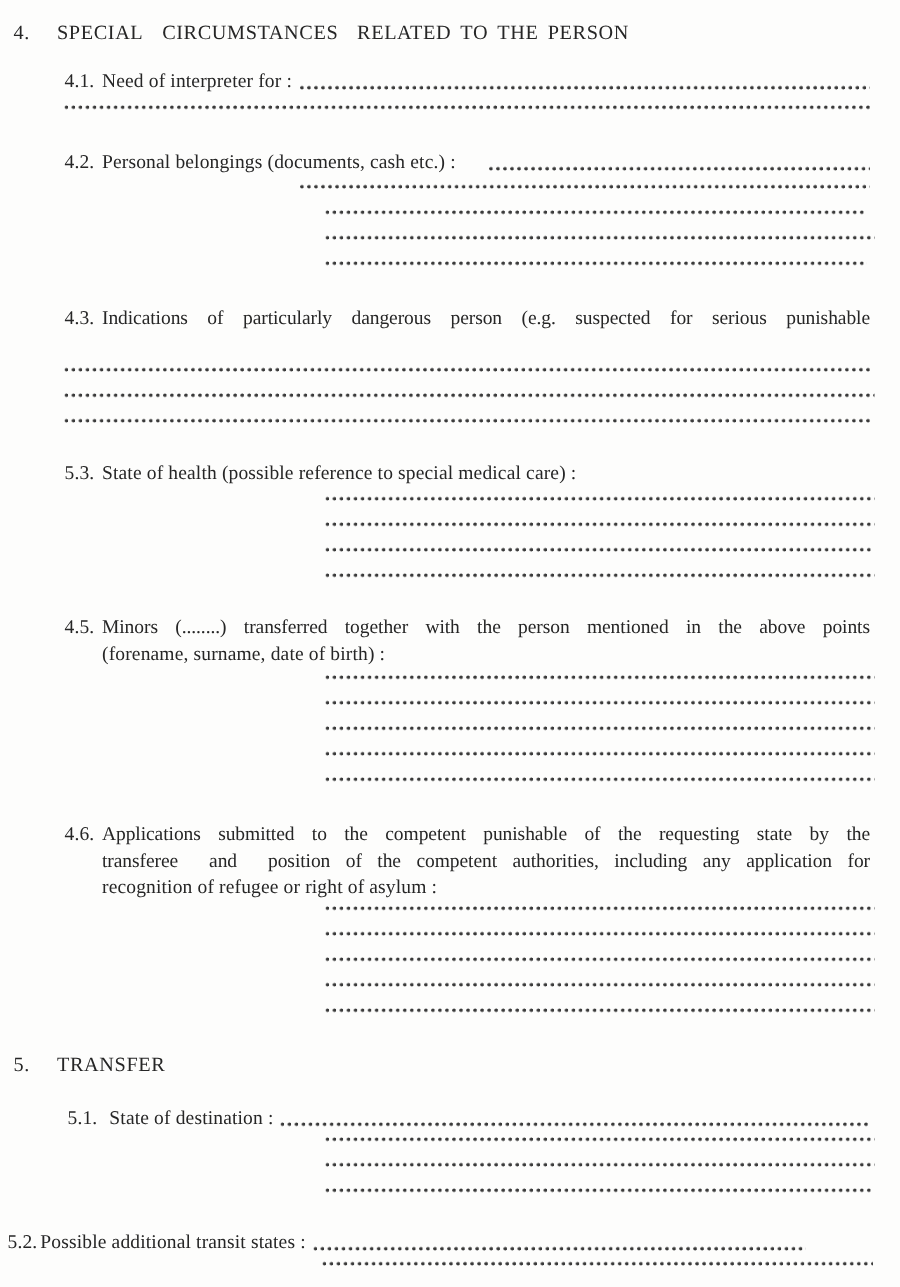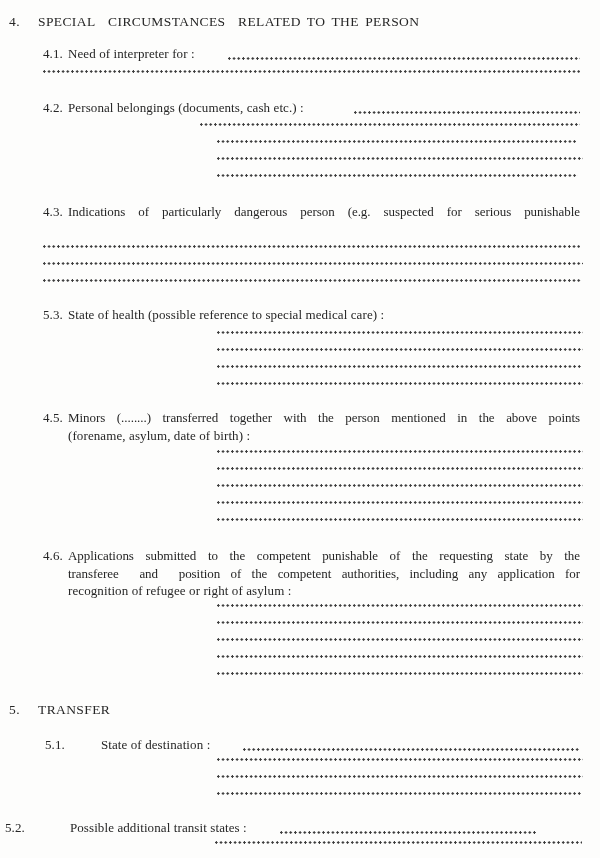--- a/index.html
+++ b/index.html
@@ -22,21 +22,21 @@
     text-align:justify;
     text-align-last:justify;
     -moz-text-align-last:justify;
     letter-spacing:-0.05px;
   }
   .hdr{
     font-size:13.5px;
     word-spacing:2.5px;
     letter-spacing:0.4px;
   }
-  .row{display:flex;gap:28px;}
+  .row{display:flex;}
   .leader{
     flex:1 1 auto;
     align-self:flex-end;
     height:3px;
     margin:0 0 2px 5px;
     background-image:radial-gradient(circle at 1.3px 1.5px,#3a3a3a 1px,rgba(0,0,0,0) 1.35px);
     background-size:4.7px 3px;
     background-repeat:repeat-x;
   }
   .dotline{
@@ -80,21 +80,21 @@
 
   <div class="abs t" style="top:306px;left:43px">5.3.</div>
   <div class="abs t" style="top:306px;left:68px">State of health (possible reference to special medical care) :</div>
   <div class="dotline" style="top:331px;left:217px;width:366px"></div>
   <div class="dotline" style="top:348px;left:217px;width:366px"></div>
   <div class="dotline" style="top:365px;left:217px;width:364px"></div>
   <div class="dotline" style="top:382px;left:217px;width:366px"></div>
 
   <div class="abs t" style="top:409px;left:43px">4.5.</div>
   <div class="abs t just" style="top:409px;left:68px;width:512px">Minors (........) transferred together with the person mentioned in the above points</div>
-  <div class="abs t" style="top:427px;left:68px">(forename, asylum, date of birth) :</div>
+  <div class="abs t" style="top:427px;left:68px">(forename, surname, date of birth) :</div>
   <div class="dotline" style="top:450px;left:217px;width:366px"></div>
   <div class="dotline" style="top:467px;left:217px;width:366px"></div>
   <div class="dotline" style="top:484px;left:217px;width:366px"></div>
   <div class="dotline" style="top:501px;left:217px;width:366px"></div>
   <div class="dotline" style="top:518px;left:217px;width:366px"></div>
 
   <div class="abs t" style="top:547px;left:43px">4.6.</div>
   <div class="abs t just" style="top:547px;left:68px;width:512px">Applications submitted to the competent punishable of the requesting state by the</div>
   <div class="abs t just" style="top:565px;left:68px;width:512px">transferee&nbsp; and&nbsp; position of the competent authorities, including any application for</div>
   <div class="abs t" style="top:582px;left:68px">recognition of refugee or right of asylum :</div>
@@ -111,18 +111,18 @@
     <span>5.1.</span>
     <span style="margin-left:8px">State of destination :</span>
     <span class="leader"></span>
   </div>
   <div class="dotline" style="top:758px;left:217px;width:366px"></div>
   <div class="dotline" style="top:775px;left:217px;width:366px"></div>
   <div class="dotline" style="top:792px;left:217px;width:364px"></div>
 
   <div class="abs t row" style="top:819px;left:5px;width:532px">
     <span>5.2.</span>
-    <span style="margin-left:17px">Possible additional transit states :</span>
+    <span style="margin-left:2px">Possible additional transit states :</span>
     <span class="leader"></span>
   </div>
   <div class="dotline" style="top:841px;left:215px;width:367px"></div>
 
 </div>
 
 </body></html>

